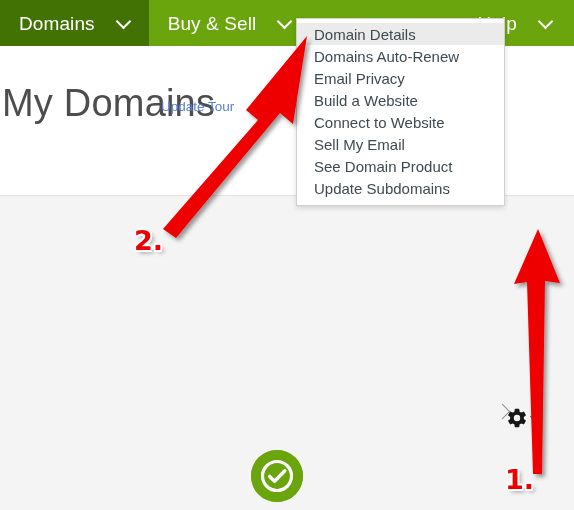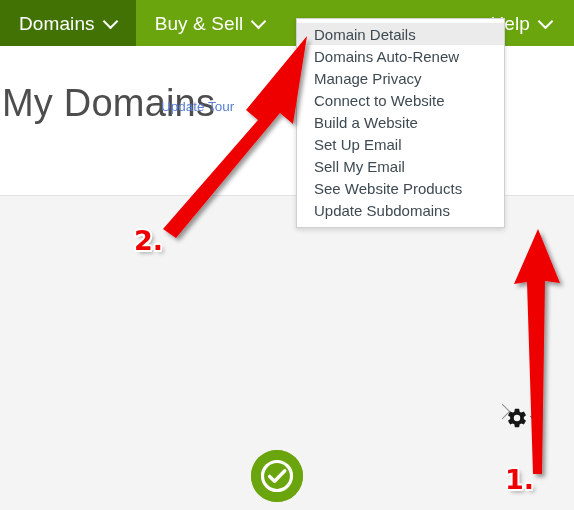--- a/index.html
+++ b/index.html
@@ -28,21 +28,21 @@
     width: 574px;
     height: 46px;
     background: #6aa50d;
     display: flex;
     align-items: stretch;
     z-index: 10;
   }
   .nav-item {
     display: flex;
     align-items: center;
-    gap: 9px;
+    gap: 22px;
     padding: 0 19px;
     color: #ffffff;
     font-size: 19px;
     font-weight: 400;
     letter-spacing: .1px;
     white-space: nowrap;
     cursor: pointer;
     line-height: 1;
   }
   .nav-item.active {
@@ -246,36 +246,33 @@
   </div>
 
   <div class="dropdown">
     <div class="menu-item highlight">
       <span>Domain Details</span>
     </div>
     <div class="menu-item">
       <span>Domains Auto-Renew</span>
     </div>
     <div class="menu-item">
-      <span>Manage Privacy</span>
+      <span>Email Privacy</span>
+    </div>
+    <div class="menu-item">
+      <span>Build a Website</span>
     </div>
     <div class="menu-item">
       <span>Connect to Website</span>
     </div>
     <div class="menu-item">
-      <span>Build a Website</span>
-    </div>
-    <div class="menu-item">
-      <span>Set Up Email</span>
-    </div>
-    <div class="menu-item">
       <span>Sell My Email</span>
     </div>
     <div class="menu-item">
-      <span>See Website Products</span>
+      <span>See Domain Product</span>
     </div>
     <div class="menu-item">
       <span>Update Subdomains</span>
     </div>
   </div>
 
   <svg class="arrow-layer" width="574" height="510" viewBox="0 0 574 510">
     <defs>
       <filter id="shadow" x="-30%" y="-30%" width="180%" height="180%">
         <feDropShadow dx="3" dy="3" stdDeviation="2.2" flood-color="#000000" flood-opacity="0.4"></feDropShadow>

